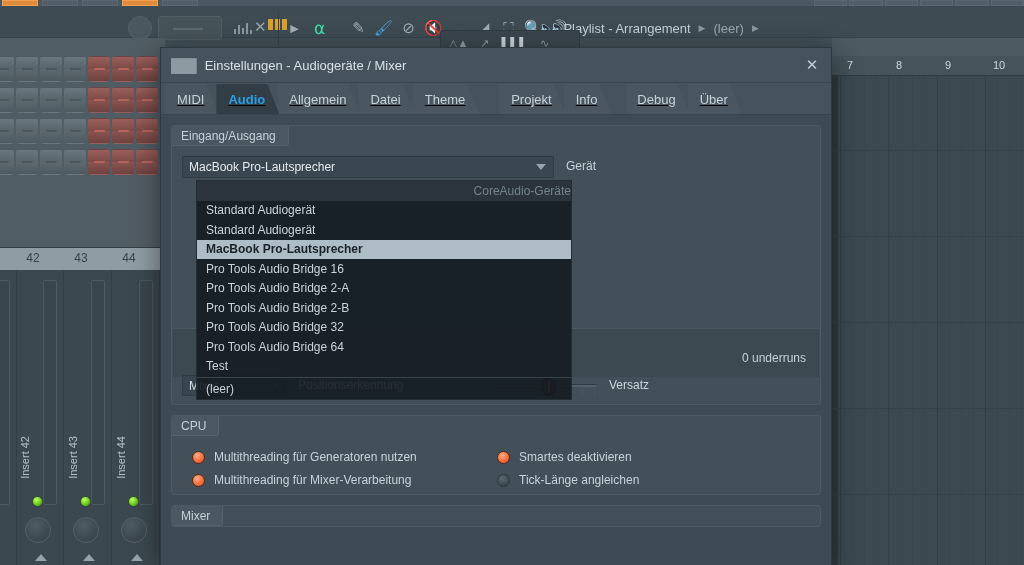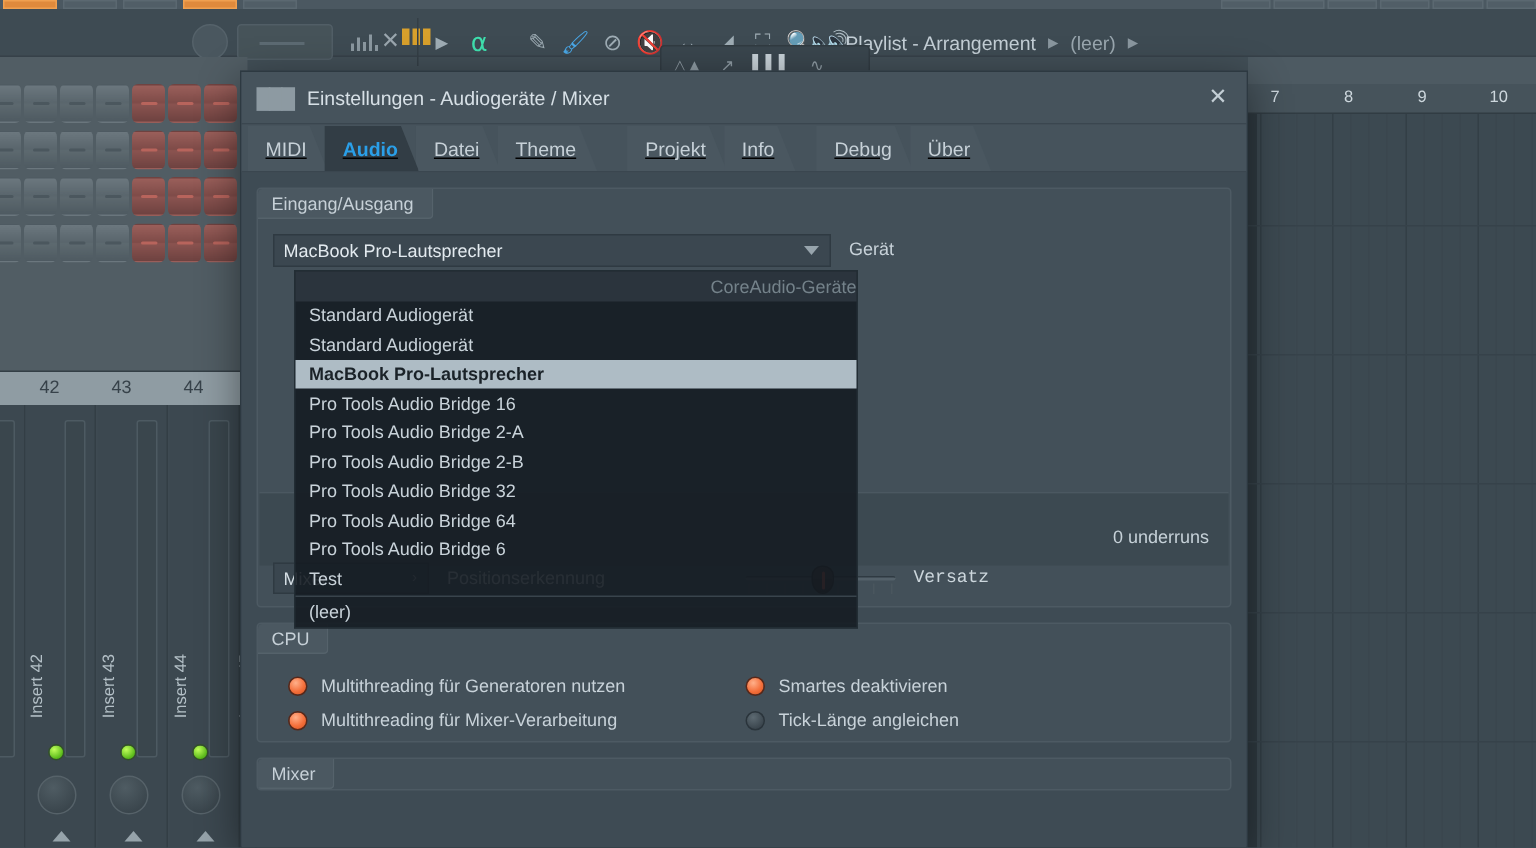--- a/index.html
+++ b/index.html
@@ -337,21 +337,21 @@
     position:absolute; left:44px; top:1px; width:15px; height:19px;
     background:linear-gradient(180deg,#3d3232,#241c1c);
     border-radius:7px 7px 50% 50%;
     border:1px solid #1d1717;
   }
   .slider-knob:after{
     content:""; position:absolute; left:6px; top:3px; width:2px; height:12px;
     background:#c04a3a; border-radius:1px;
   }
   .versatz {
-    position:absolute; left:437px; top:252px; color:#ccd6dc; font-size:12px;font-family:Liberation Mono, monospace;
+    position:absolute; left:437px; top:252px; color:#ccd6dc; font-size:12px;
   }
 
   
   .cpu-opt {
     position:absolute; display:flex; align-items:center; gap:9px;
     color:#c8d2d9; font-size:12px; cursor:pointer; white-space:nowrap;
   }
   .radio {
     width:13px; height:13px; border-radius:50%;
     background:#2f3a42; border:1px solid #1f282e; flex:none;
@@ -576,20 +576,23 @@
     </div>
 
     <div class="tabs">
       <div class="tab">
         <span>MIDI</span>
         </div>
       <div class="tab active">
         <span>Audio</span>
         </div>
       <div class="tab">
+        <span>Allgemein</span>
+        </div>
+      <div class="tab">
         <span>Datei</span>
         </div>
       <div class="tab">
         <span>Theme</span>
         </div>
       <div class="tab gap">
         <span>Projekt</span>
         </div>
       <div class="tab">
         <span>Info</span>
@@ -690,23 +693,20 @@
       <div class="dd-item">
         <span>Pro Tools Audio Bridge 2-B</span>
         </div>
       <div class="dd-item">
         <span>Pro Tools Audio Bridge 32</span>
         </div>
       <div class="dd-item">
         <span>Pro Tools Audio Bridge 64</span>
         </div>
       <div class="dd-item">
-        <span>Pro Tools Audio Bridge 6</span>
-        </div>
-      <div class="dd-item">
         <span>Test</span>
         </div>
       <div class="dd-sep"></div>
       <div class="dd-item">
         <span>(leer)</span>
         </div>
     </div>
 
   </div>
 </div>

